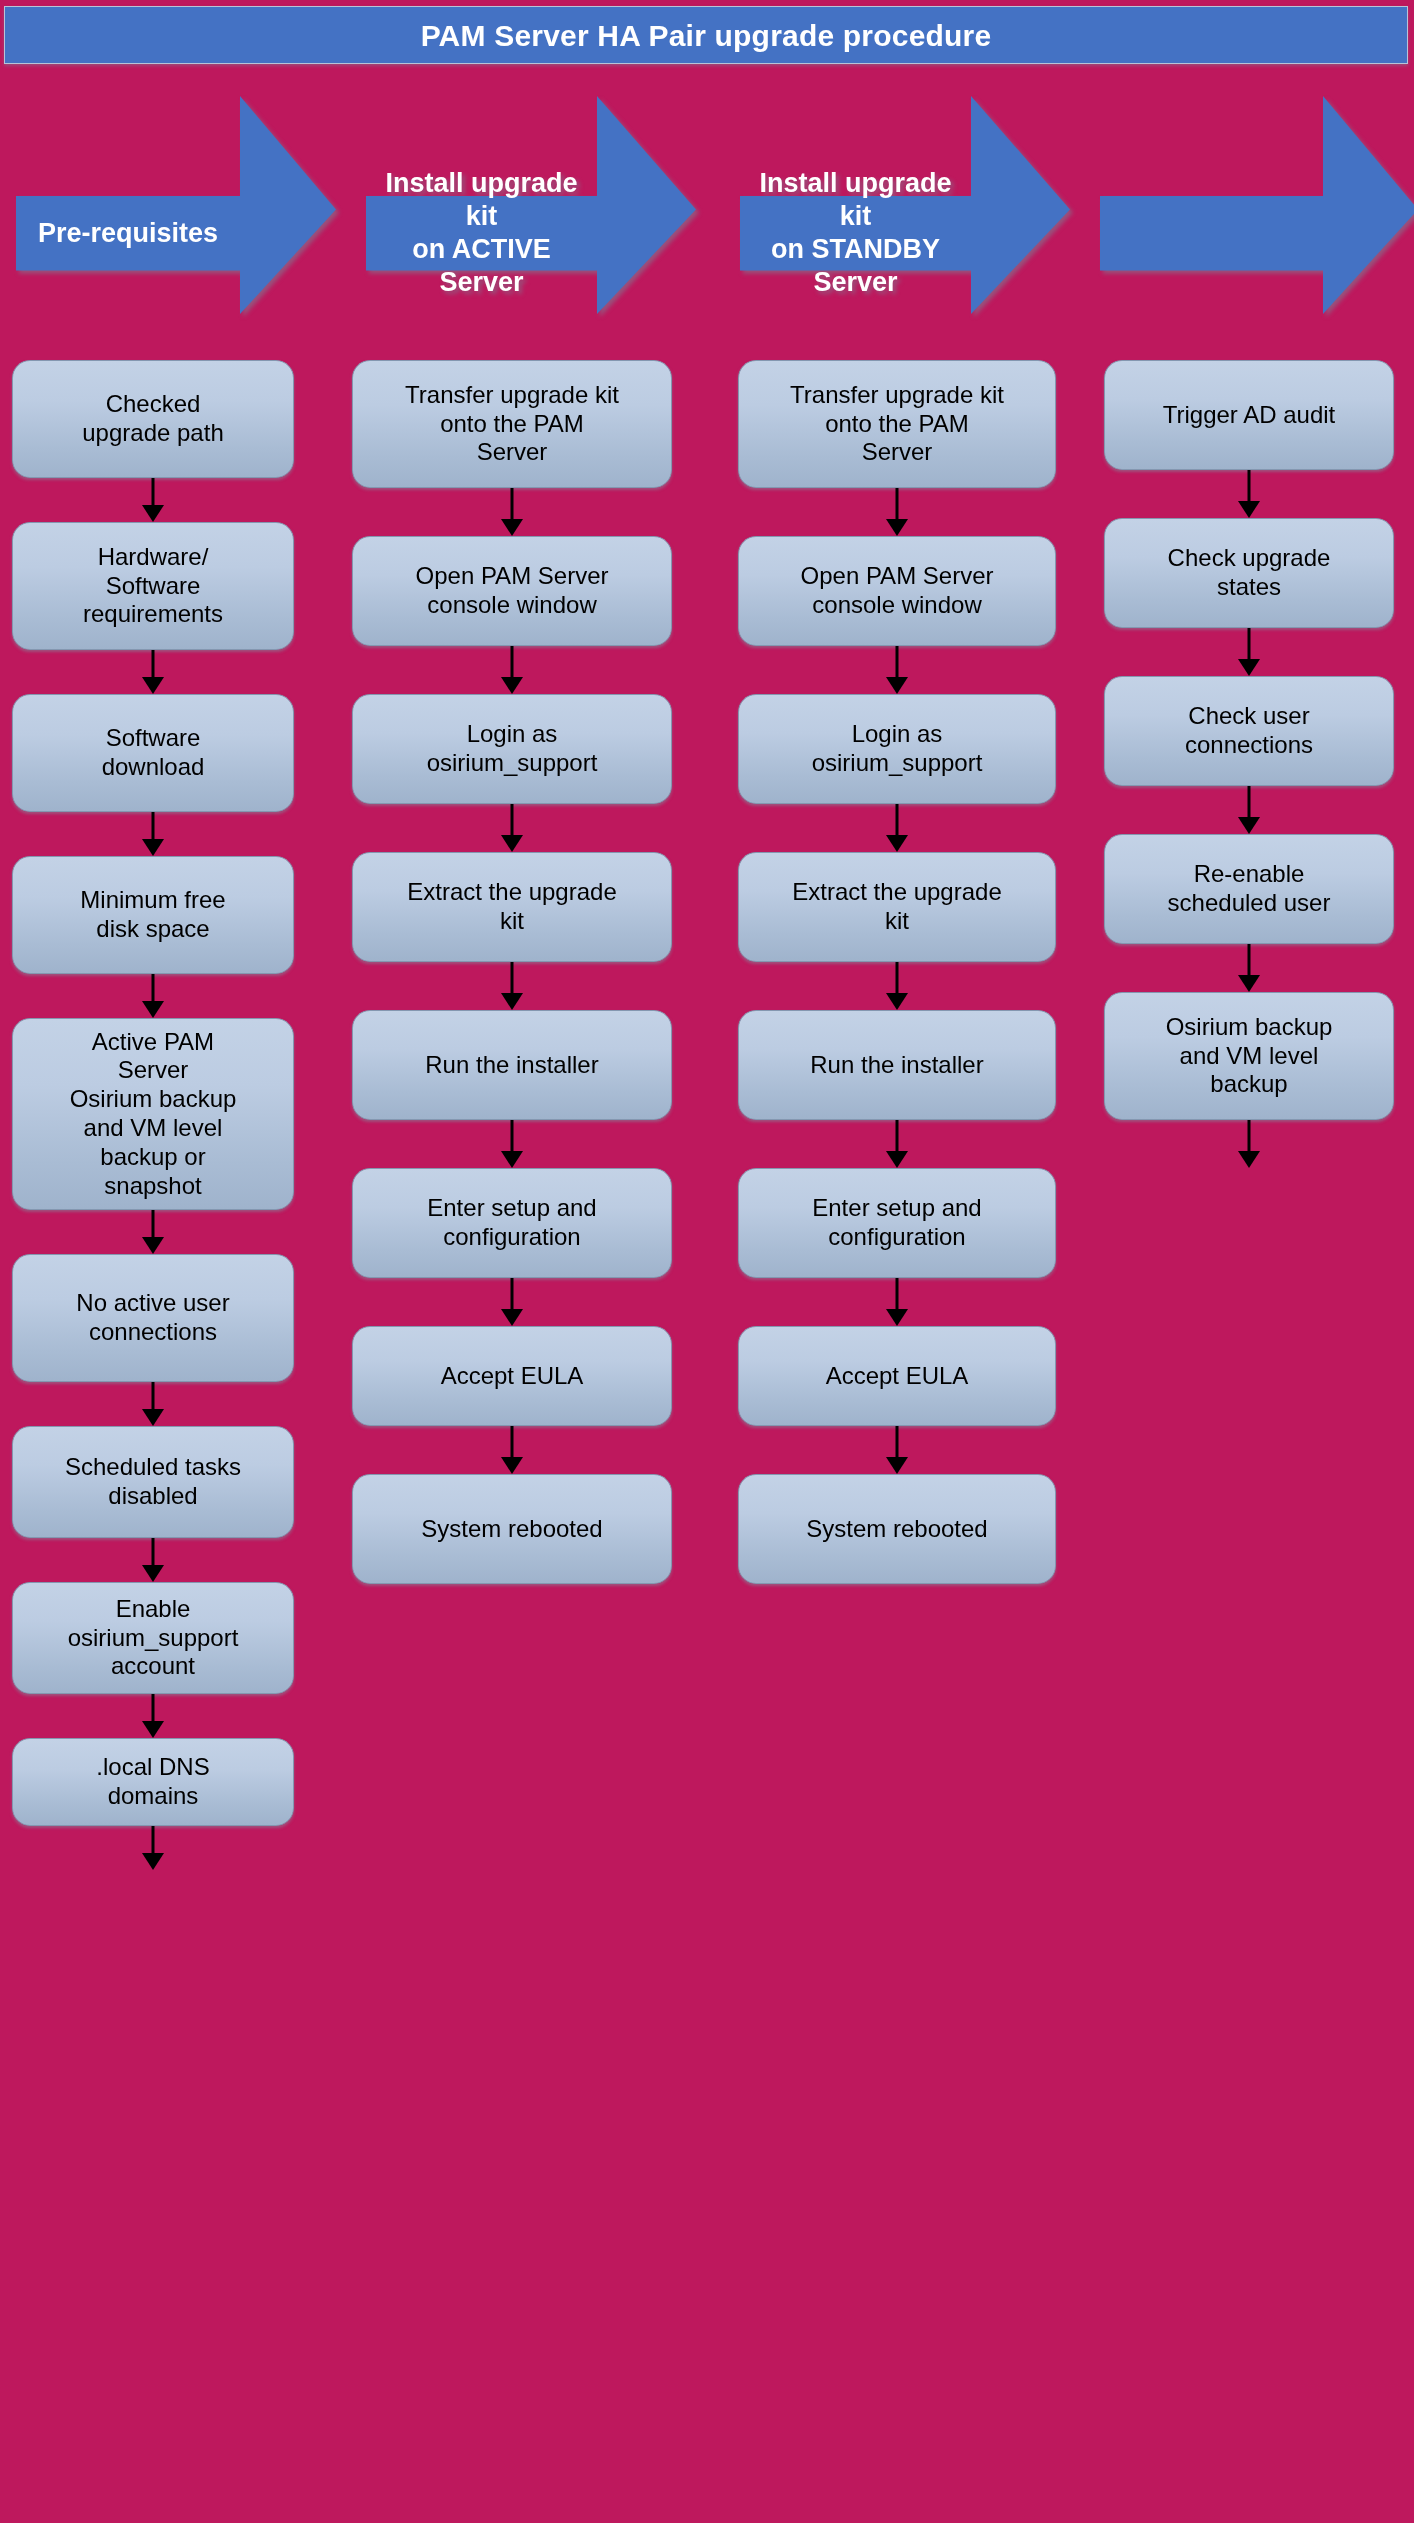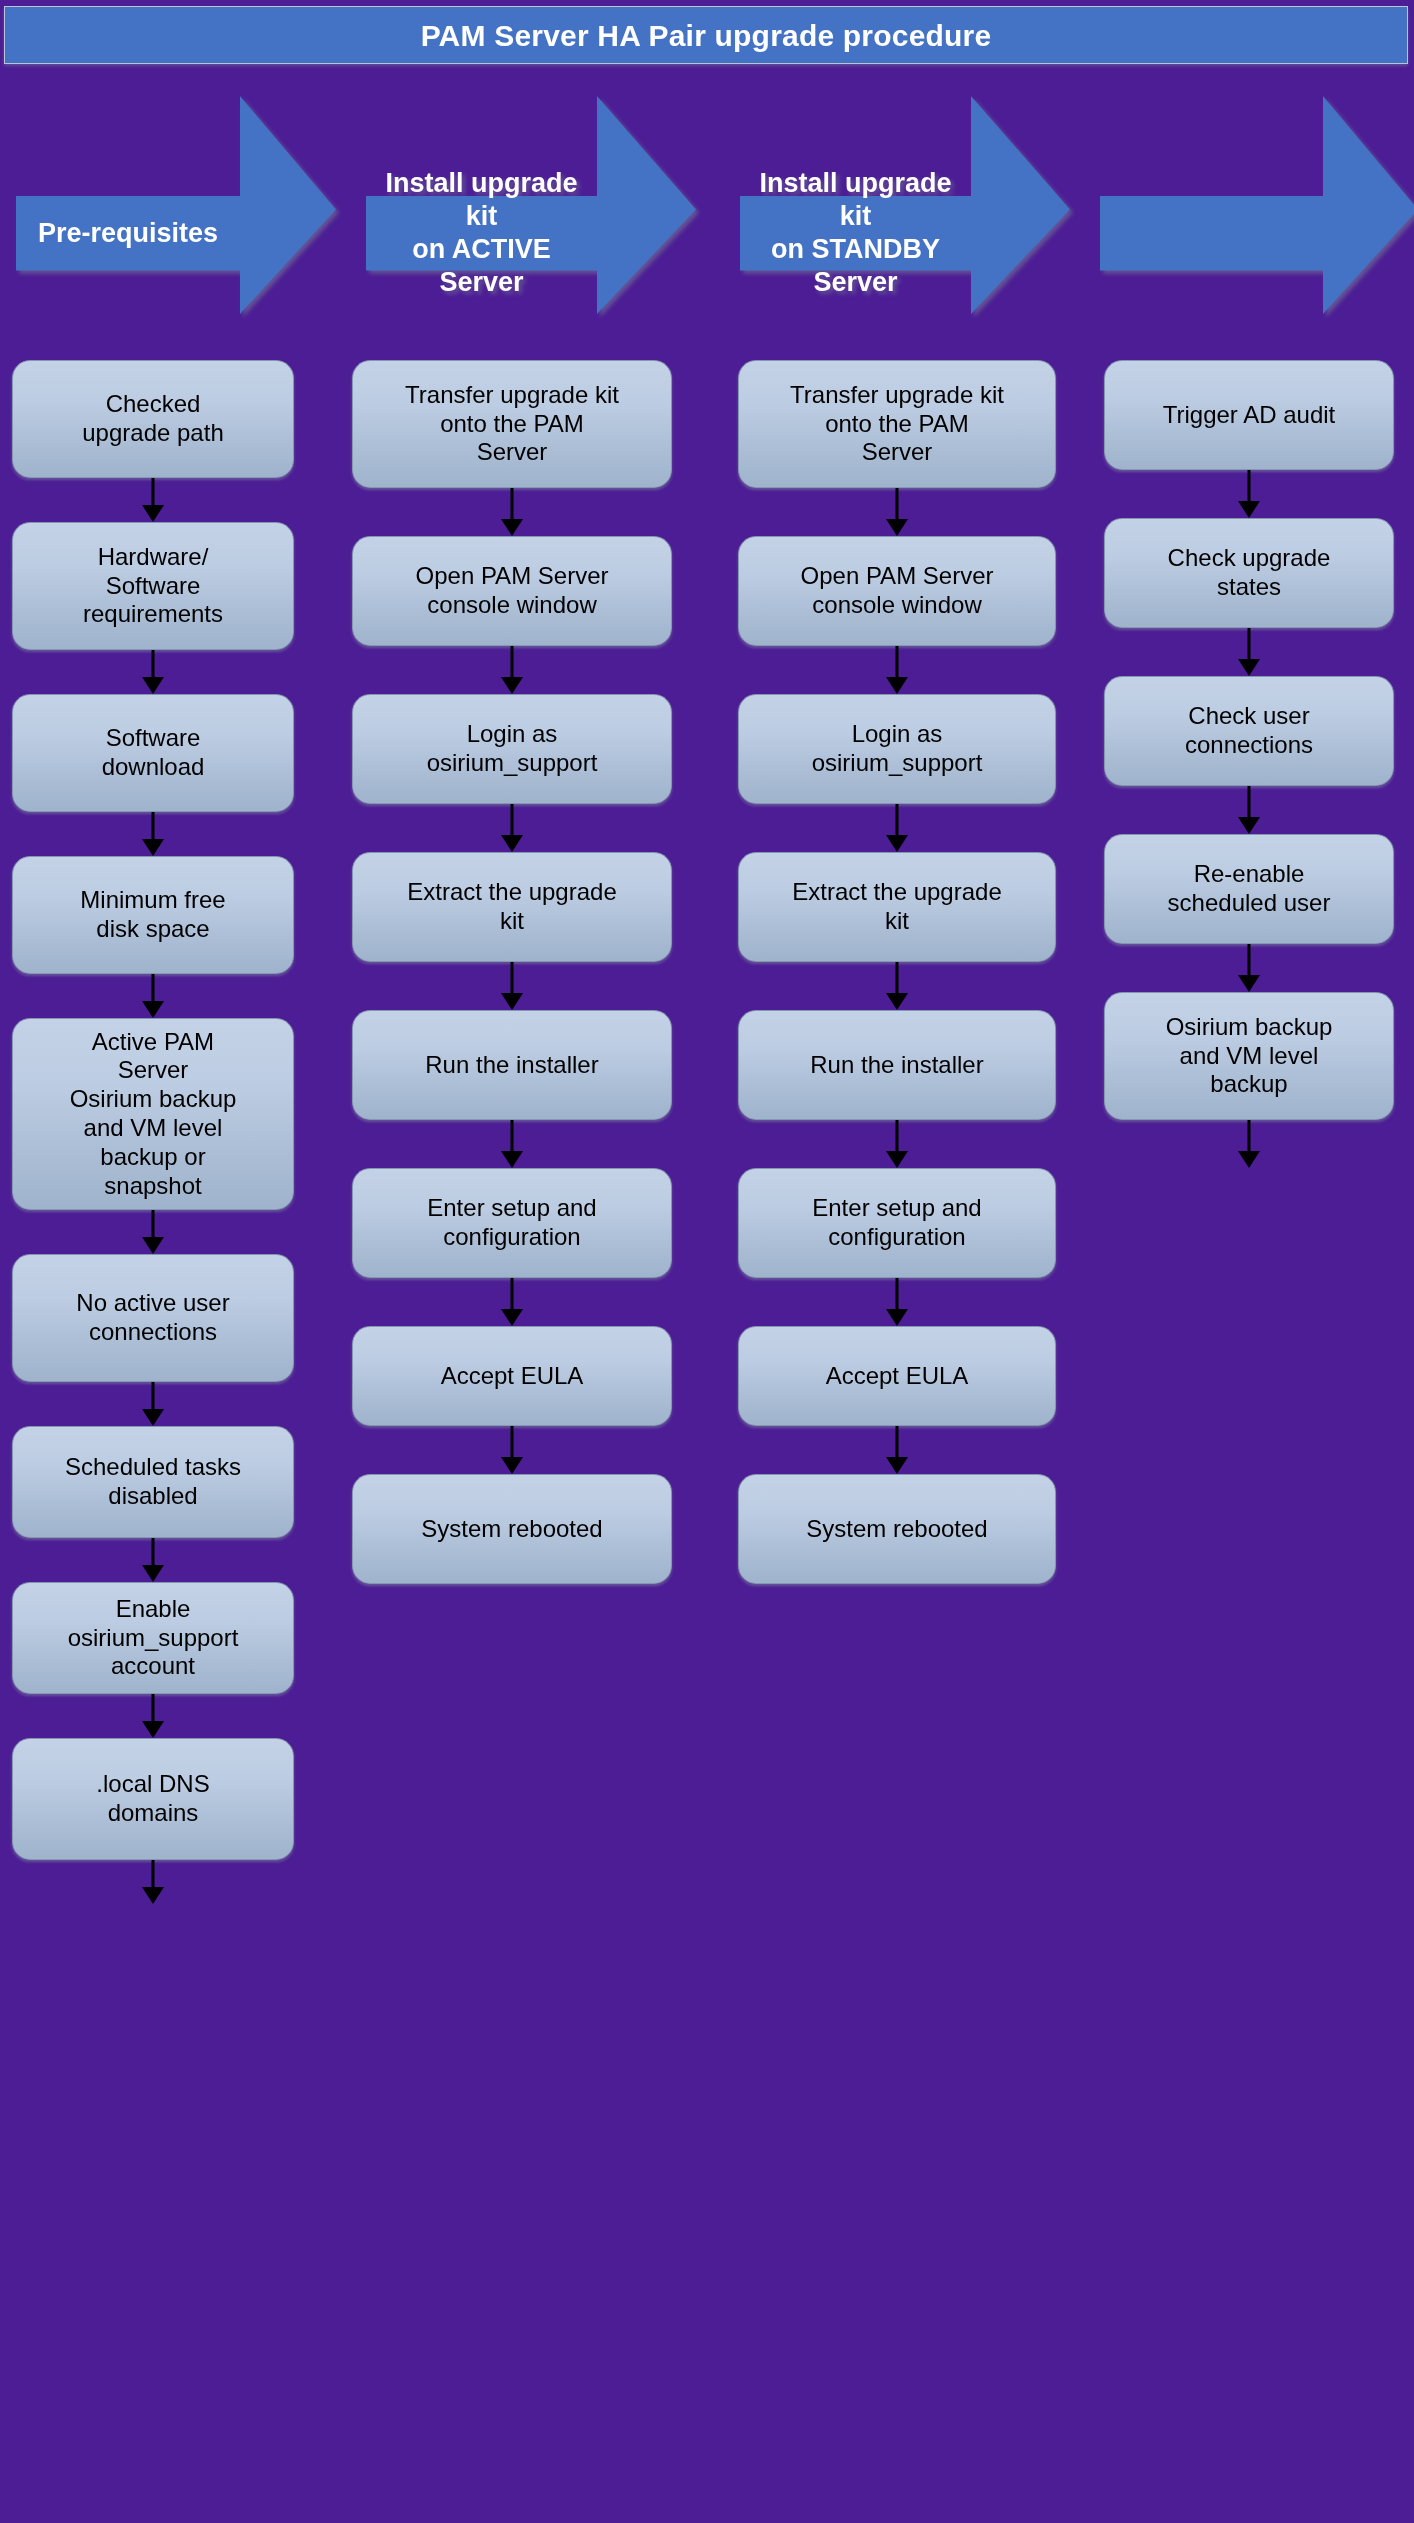--- a/index.html
+++ b/index.html
@@ -10,21 +10,21 @@
   }
   body {
     font-family: "Liberation Sans", sans-serif;
     -webkit-font-smoothing: antialiased;
   }
 
   #page {
     position: relative;
     width: 1414px;
     height: 2523px;
-    background: #4c1d95;
+    background: #be185d;
     overflow: hidden;
   }
 
   
   .title-bar {
     position: absolute;
     left: 4px;
     top: 6px;
     width: 1404px;
     height: 58px;
@@ -225,21 +225,21 @@
           <div class="stem" style="height: 30px;"></div>
           <div class="head"></div>
         </div>
         <div class="node" style="height: 112px;">Enable
 osirium_support
 account</div>
         <div class="connector" style="height: 44px;">
           <div class="stem" style="height: 30px;"></div>
           <div class="head"></div>
         </div>
-        <div class="node" style="height: 122px;">.local DNS
+        <div class="node" style="height: 88px;">.local DNS
 domains</div>
         <div class="connector" style="height: 44px;">
           <div class="stem" style="height: 30px;"></div>
           <div class="head"></div>
         </div>
       </div>
       <div class="column" style="left: 352px; width: 320px;">
         <div class="node" style="height: 128px;">Transfer upgrade kit
 onto the PAM
 Server</div>

